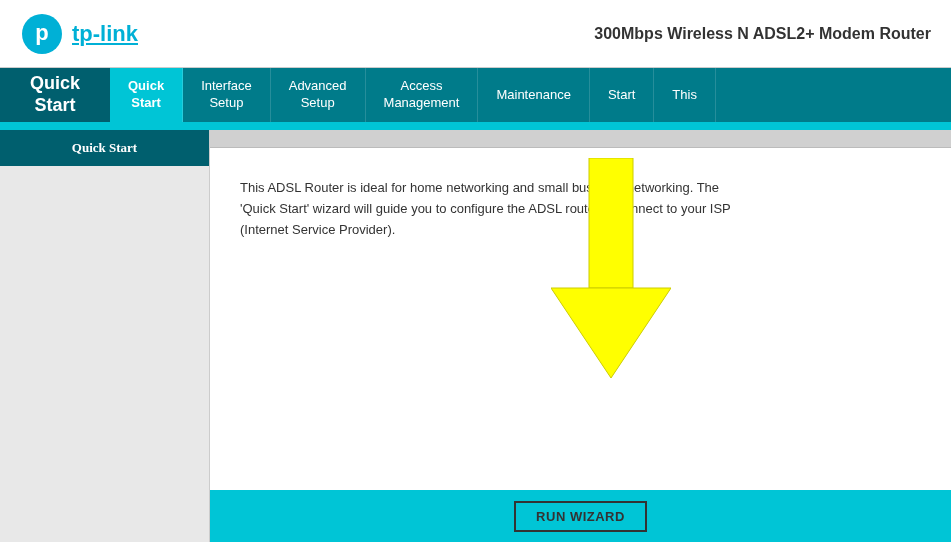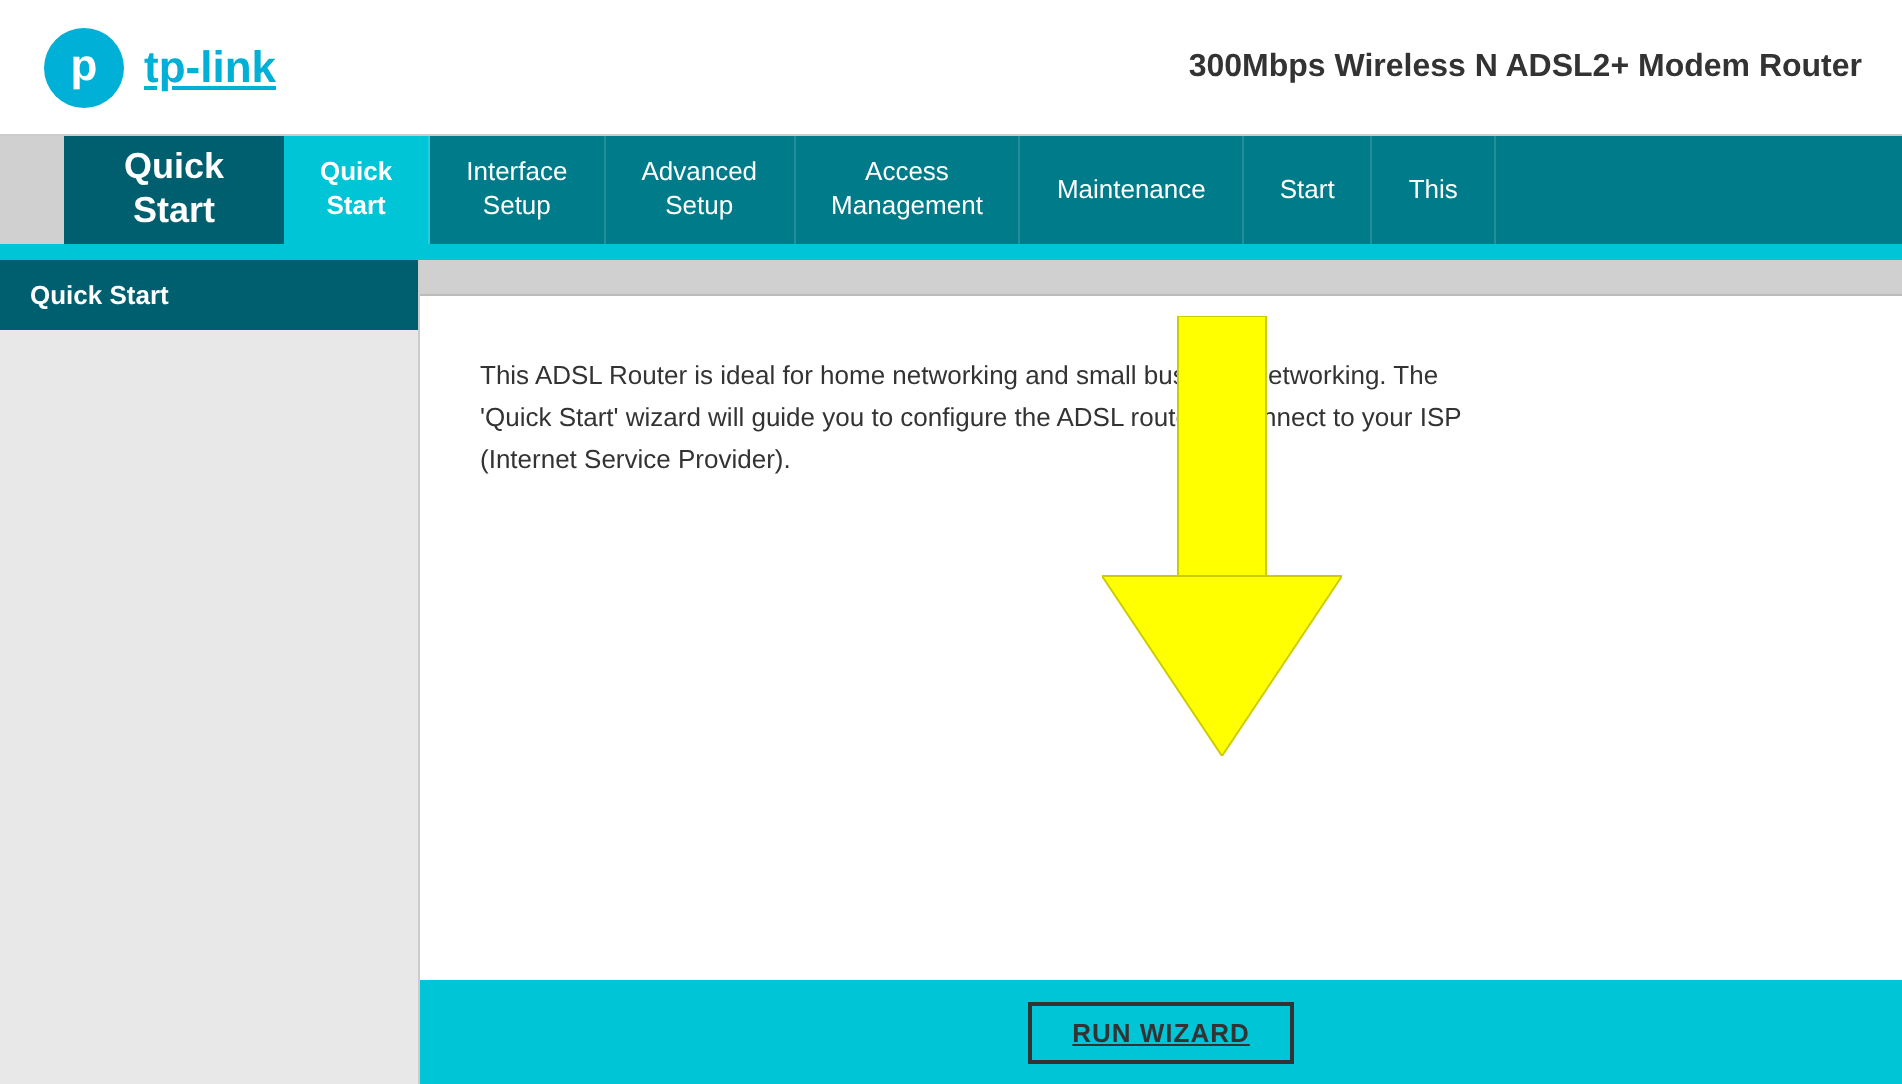--- a/index.html
+++ b/index.html
@@ -35,21 +35,20 @@
       color: #333;
       font-weight: bold;
     }
 
     
     #navbar {
       background: #007b8a;
       display: flex;
       align-items: stretch;
       height: 54px;
-      margin-left: 32px;
     }
     #quick-start-nav-label {
       background: #005f6e;
       color: #fff;
       font-size: 18px;
       font-weight: bold;
       display: flex;
       align-items: center;
       justify-content: center;
       padding: 0 20px;
@@ -94,21 +93,22 @@
       background: #e8e8e8;
       border-right: 1px solid #ccc;
     }
     #sidebar-item-quick-start {
       background: #005f6e;
       color: #fff;
       padding: 10px 15px;
       font-size: 13px;
       font-weight: bold;
       cursor: pointer;
-      text-align: left;
+      text-align: center;
+      font-family: Liberation Serif, serif;
     }
 
     
     #main-content {
       flex: 1;
       background: #fff;
       position: relative;
       display: flex;
       flex-direction: column;
     }
@@ -156,21 +156,20 @@
 
     #run-wizard-button {
       background: #00c5d6;
       border: 2px solid #333;
       padding: 6px 20px;
       font-size: 13px;
       font-weight: bold;
       color: #333;
       cursor: pointer;
       letter-spacing: 0.5px;
-      text-decoration: underline;
     }
   </style>
 </head>
 <body>
 
 <div id="header">
   <div id="logo">
     <svg id="logo-icon" viewBox="0 0 44 44" width="44" height="44">
 
       <circle cx="22" cy="22" r="20" fill="#00b0d6"></circle>

